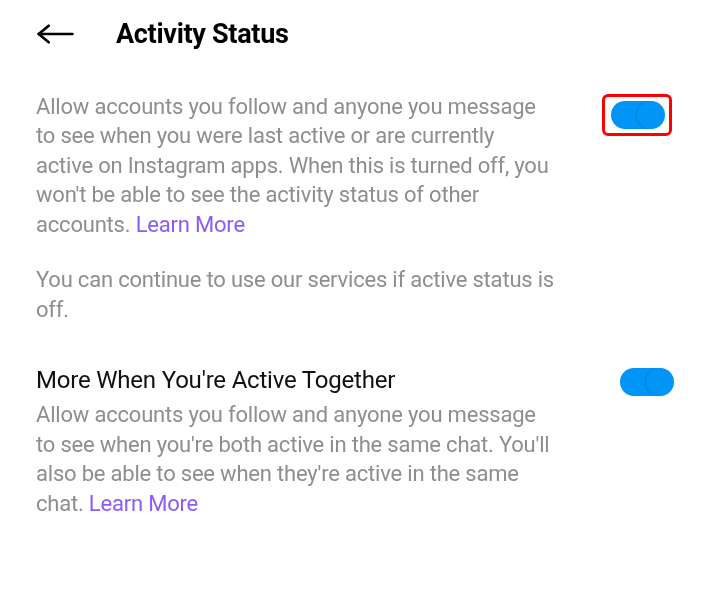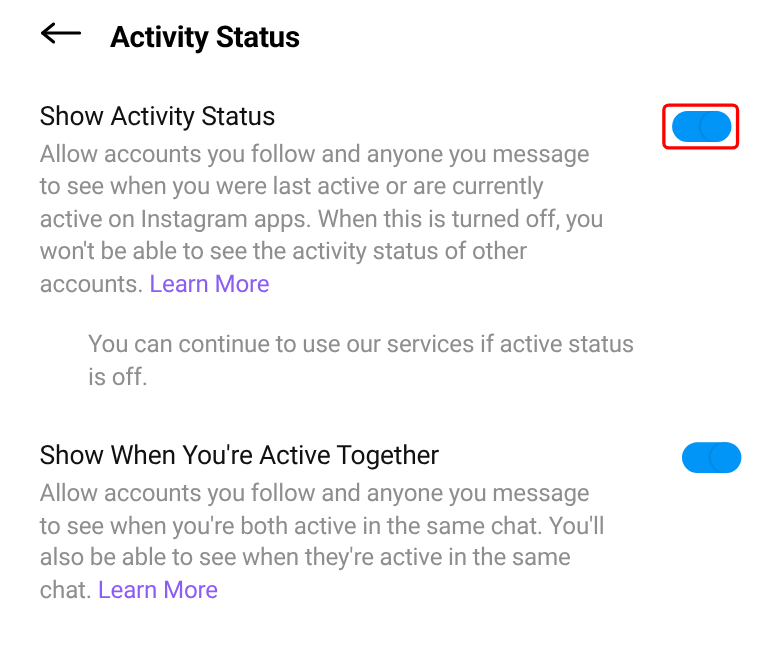--- a/index.html
+++ b/index.html
@@ -9,23 +9,23 @@
     }
     body {
       font-family: -apple-system, BlinkMacSystemFont, "Segoe UI", Roboto, Helvetica, Arial, sans-serif;
       background: #fff;
       width: 708px;
       height: 600px;
       color: #000;
     }
     .header {
       display: flex;
-      align-items: flex-start;
+      align-items: center;
       padding: 18px 24px 24px 36px;
-      gap: 24px;
+      gap: 40px;
     }
     .back-arrow {
       width: 40px;
       height: 24px;
       display: flex;
       align-items: center;
       cursor: pointer;
     }
     .page-title {
       font-size: 27px;
@@ -62,21 +62,20 @@
       color: #8b5cf6;
       cursor: pointer;
     }
     .setting-note {
       font-size: 22px;
       line-height: 1.34;
       color: #8e8e8e;
       margin-top: 26px;
       max-width: 520px;
       letter-spacing: -0.2px;
-      margin-left: 44px;
     }
     .toggle-wrap {
       flex-shrink: 0;
       padding-top: 2px;
     }
     .toggle-highlight {
       border: 3px solid #ff0000;
       border-radius: 6px;
       padding: 4px 6px;
       display: inline-block;
@@ -112,40 +111,39 @@
     </svg>
   </div>
   <div class="page-title">Activity Status</div>
 </div>
 
 <div class="content">
 
   <div class="setting-block">
     <div class="setting-header">
       <div>
-        <div class="setting-title">Show Activity Status</div>
         <div class="setting-description">
           <span>Allow accounts you follow and anyone you message to see when you were last active or are currently active on Instagram apps. When this is turned off, you won't be able to see the activity status of other accounts. </span><span class="learn-more">Learn More</span>
         </div>
         <div class="setting-note">You can continue to use our services if active status is off.</div>
       </div>
       <div class="toggle-wrap">
         <span class="toggle-highlight">
           <span class="toggle">
             <span class="toggle-knob"></span>
           </span>
         </span>
       </div>
     </div>
   </div>
 
   <div class="setting-block">
     <div class="setting-header">
       <div>
-        <div class="setting-title">Show When You're Active Together</div>
+        <div class="setting-title">More When You're Active Together</div>
         <div class="setting-description">
           <span>Allow accounts you follow and anyone you message to see when you're both active in the same chat. You'll also be able to see when they're active in the same chat. </span><span class="learn-more">Learn More</span>
         </div>
       </div>
       <div class="toggle-wrap">
         <span class="toggle">
           <span class="toggle-knob"></span>
         </span>
       </div>
     </div>

